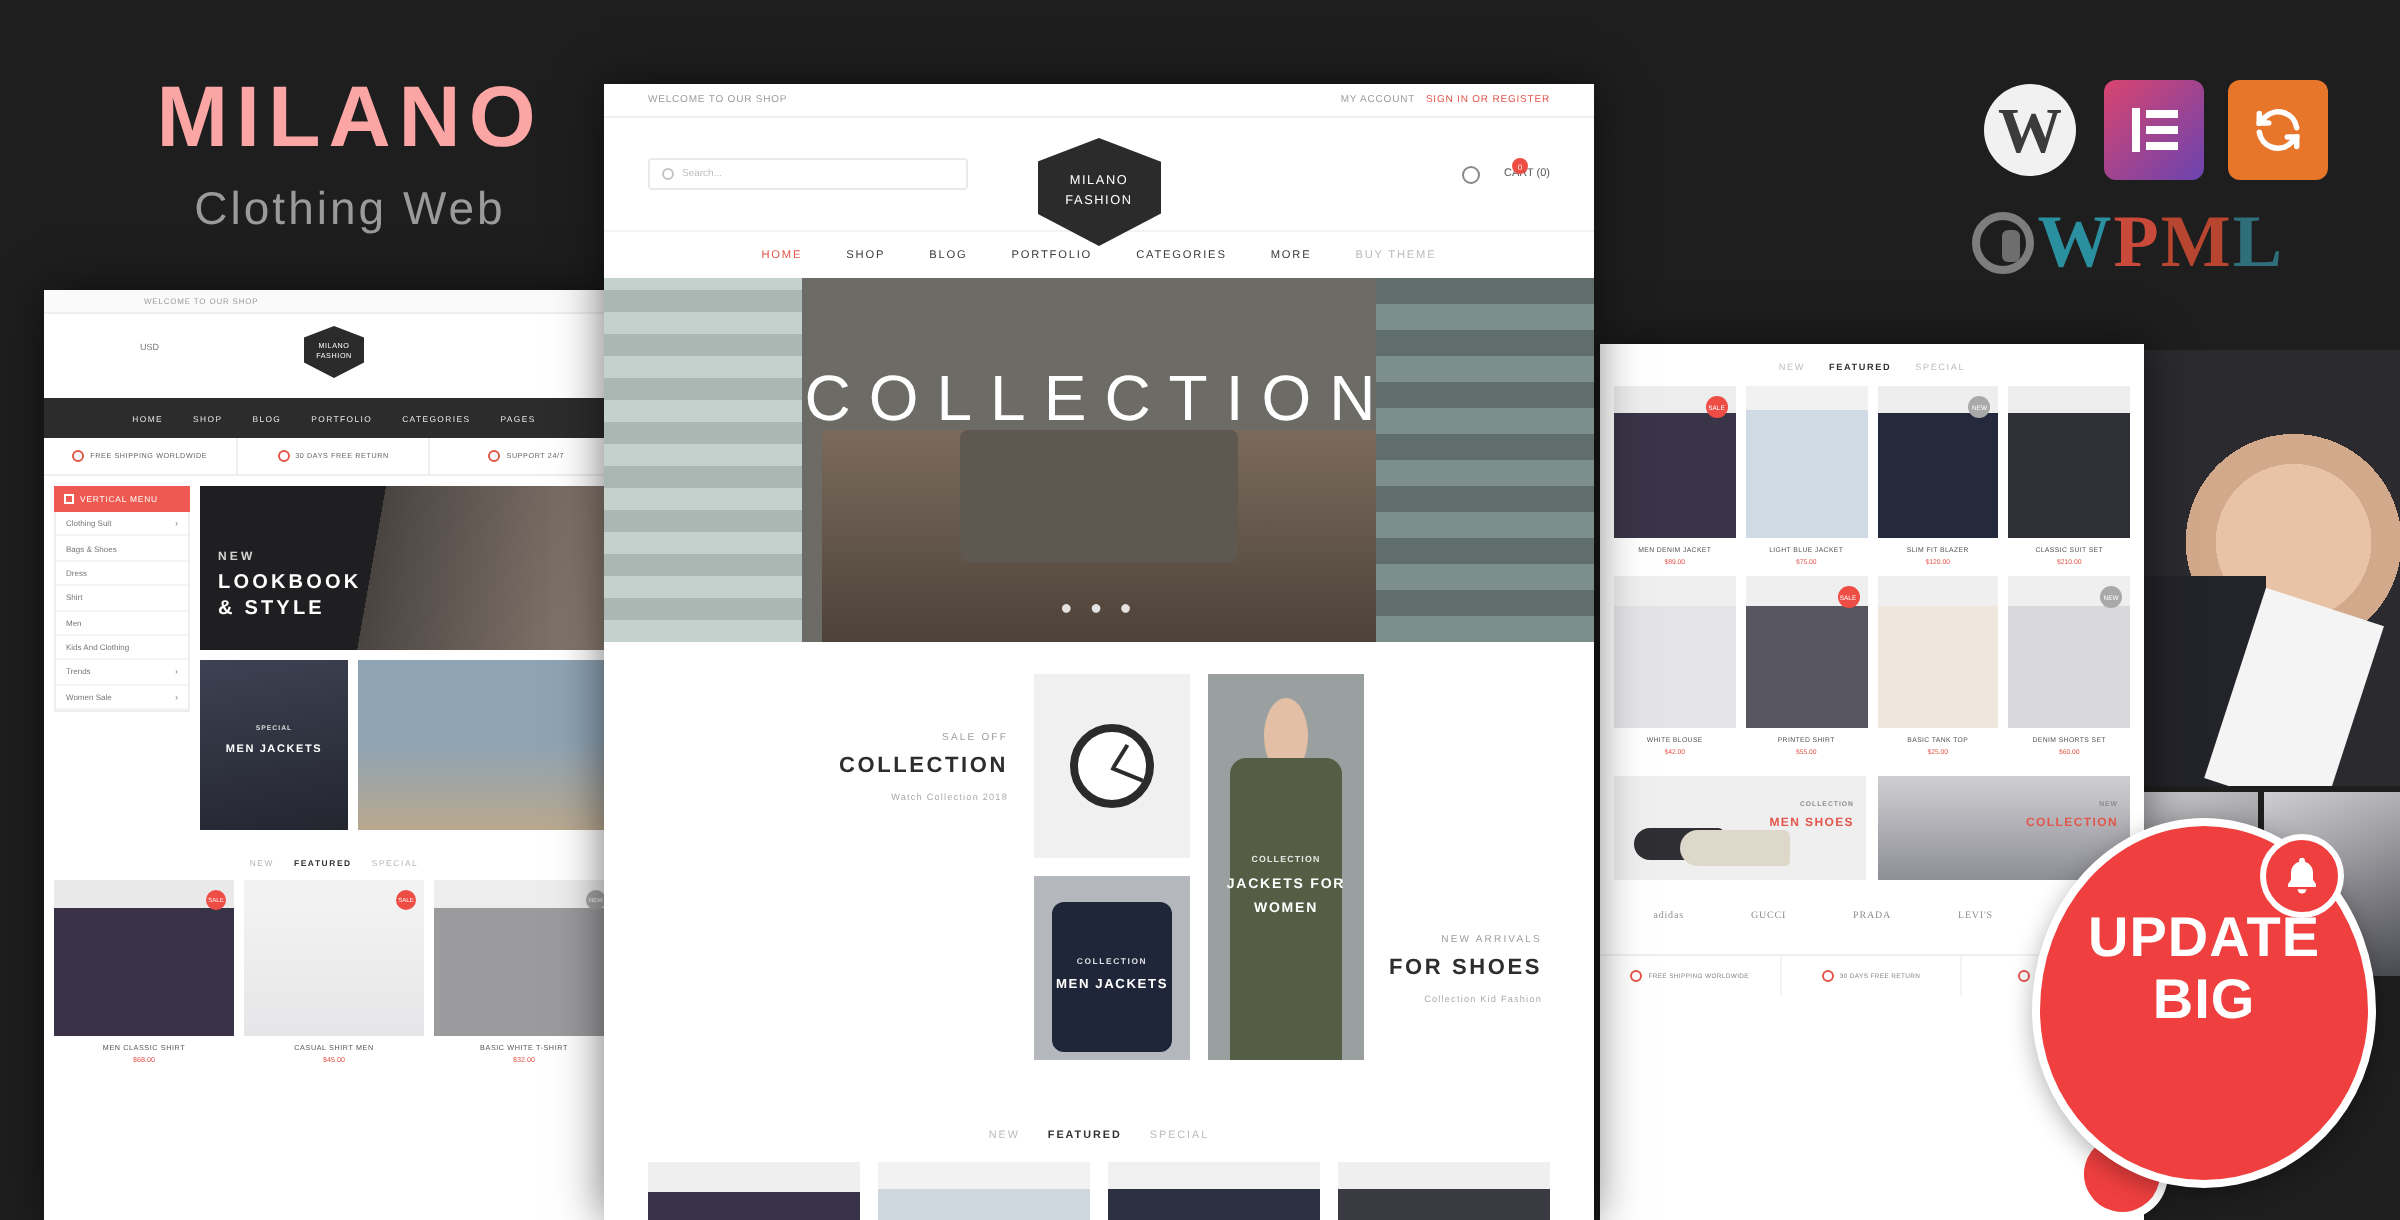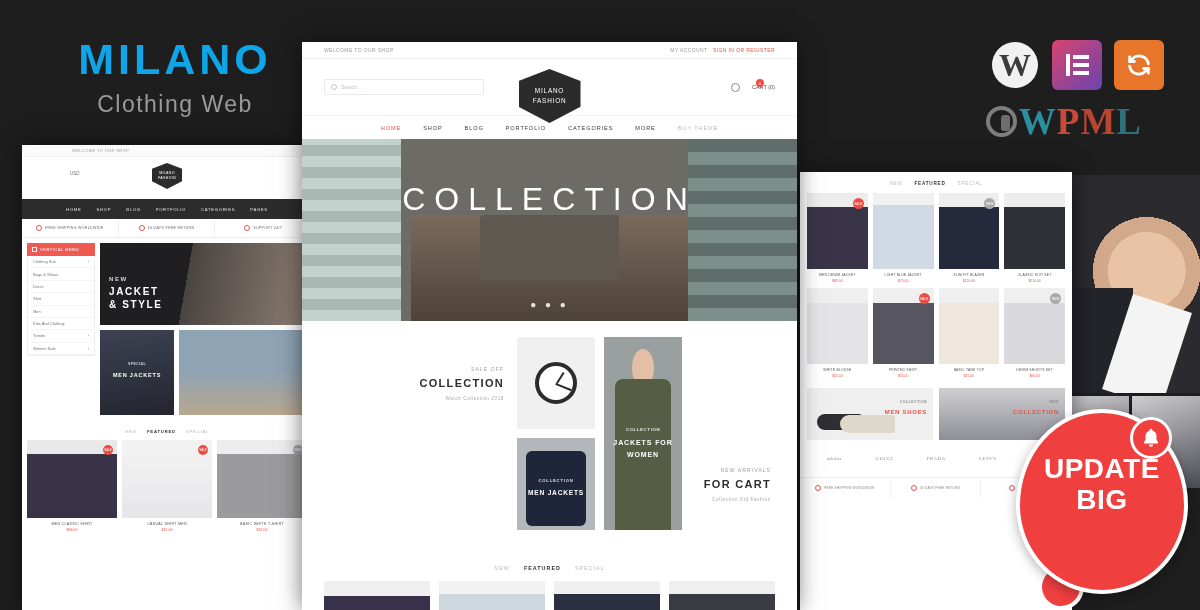--- a/index.html
+++ b/index.html
@@ -7,21 +7,21 @@
   body {
     font-family:"Liberation Sans", sans-serif;
     background:#1c1c1c;
     position:relative;
   }
   .stage { position:absolute; inset:0; background:#1e1e1e; overflow:hidden; }
 
   
   .brand { position:absolute; left:60px; top:38px; width:230px; text-align:center; }
   .brand-title {
-    color:#0ea5e9; font-size:43px; font-weight:bold; letter-spacing:4px;
+    color:#fca5a5; font-size:43px; font-weight:bold; letter-spacing:4px;
     line-height:1; white-space:nowrap;
   }
   .brand-sub {
     color:#9a9a9a; font-size:23px; letter-spacing:1.5px; margin-top:10px;
     font-weight:300;
   }
 
   
   .badges { position:absolute; right:36px; top:40px; display:flex; gap:12px; align-items:center; }
   .badge-box { width:50px; height:50px; border-radius:6px; display:flex; align-items:center; justify-content:center; position:relative; }
@@ -307,21 +307,21 @@
               <span>›</span>
             </div>
           <div>
               <span>Women Sale</span>
               <span>›</span>
             </div>
         </div>
       </div>
       <div class="lmain">
         <div class="hero-fs">
-          <div class="t"><em>NEW</em><br><span>JACKET</span><br><span>&amp; STYLE</span></div>
+          <div class="t"><em>NEW</em><br><span>LOOKBOOK</span><br><span>&amp; STYLE</span></div>
         </div>
         <div class="lgrid">
           <div class="ltile a">
             <div class="cap"><em>SPECIAL</em><span>MEN JACKETS</span></div>
           </div>
           <div class="ltile b"></div>
         </div>
       </div>
     </div>
     <div class="tabrow">
@@ -405,21 +405,21 @@
         <div class="head"></div>
           <div class="coat"></div>
         <div class="ov"><em>COLLECTION</em><span>JACKETS FOR WOMEN</span></div>
       </div>
       <div class="cell menjk">
         <div class="jk"></div>
         <div class="ov"><em>COLLECTION</em><span>MEN JACKETS</span></div>
       </div>
       <div class="cell txtL">
         <div class="kicker">NEW ARRIVALS</div>
-        <div class="big">FOR CART</div>
+        <div class="big">FOR SHOES</div>
         <div class="sub">Collection Kid Fashion</div>
       </div>
       <div class="cell kid">
           <div class="face"></div>
           <div class="body"></div>
         </div>
     </div>
     <div class="ctab">
       <span>NEW</span>
       <span class="on">FEATURED</span>

